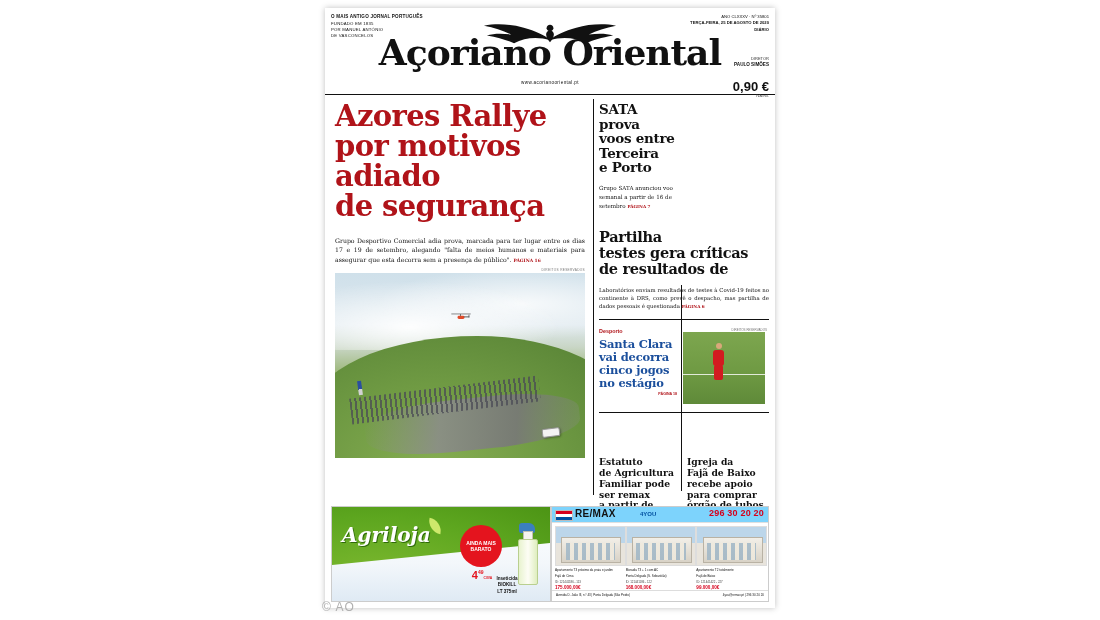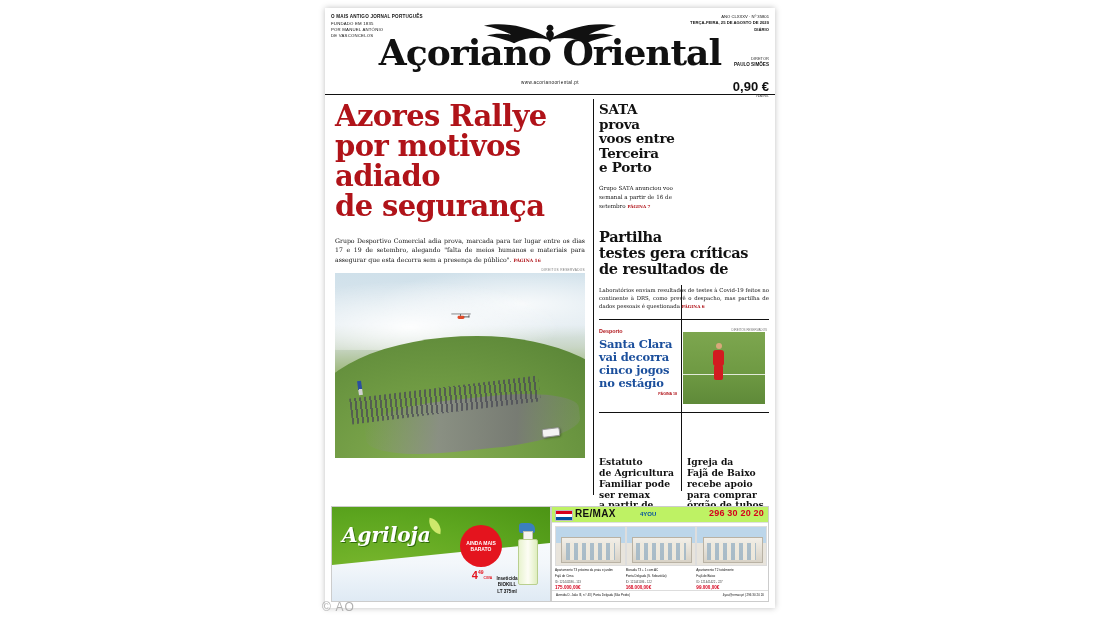--- a/index.html
+++ b/index.html
@@ -253,21 +253,21 @@
   .ag-desc{
     position:absolute;right:6px;bottom:6px;width:74px;text-align:center;
     font-family:"Liberation Sans", sans-serif;font-size:4.6px;font-weight:bold;color:#111;line-height:1.4;
   }
 
   .ad-remax{
     position:absolute;right:0;top:0;width:216px;height:94px;
     background:#ffffff;border:.5px solid #ccc;overflow:hidden;
   }
   .rm-top{
-    position:relative;height:15px;background:#bef264;border-bottom:.5px solid #e0e0e0;
+    position:relative;height:15px;background:#7dd3fc;border-bottom:.5px solid #e0e0e0;
   }
   .rm-flag{
     position:absolute;left:3px;top:3px;width:16px;height:9px;
     background:linear-gradient(#d6001c 0 33%,#ffffff 33% 66%,#0050a0 66% 100%);
     border:.4px solid #bbb;
   }
   .rm-name{
     position:absolute;left:23px;top:1px;
     font-family:"Liberation Sans", sans-serif;font-weight:bold;font-size:10px;color:#111;letter-spacing:.3px;
   }

